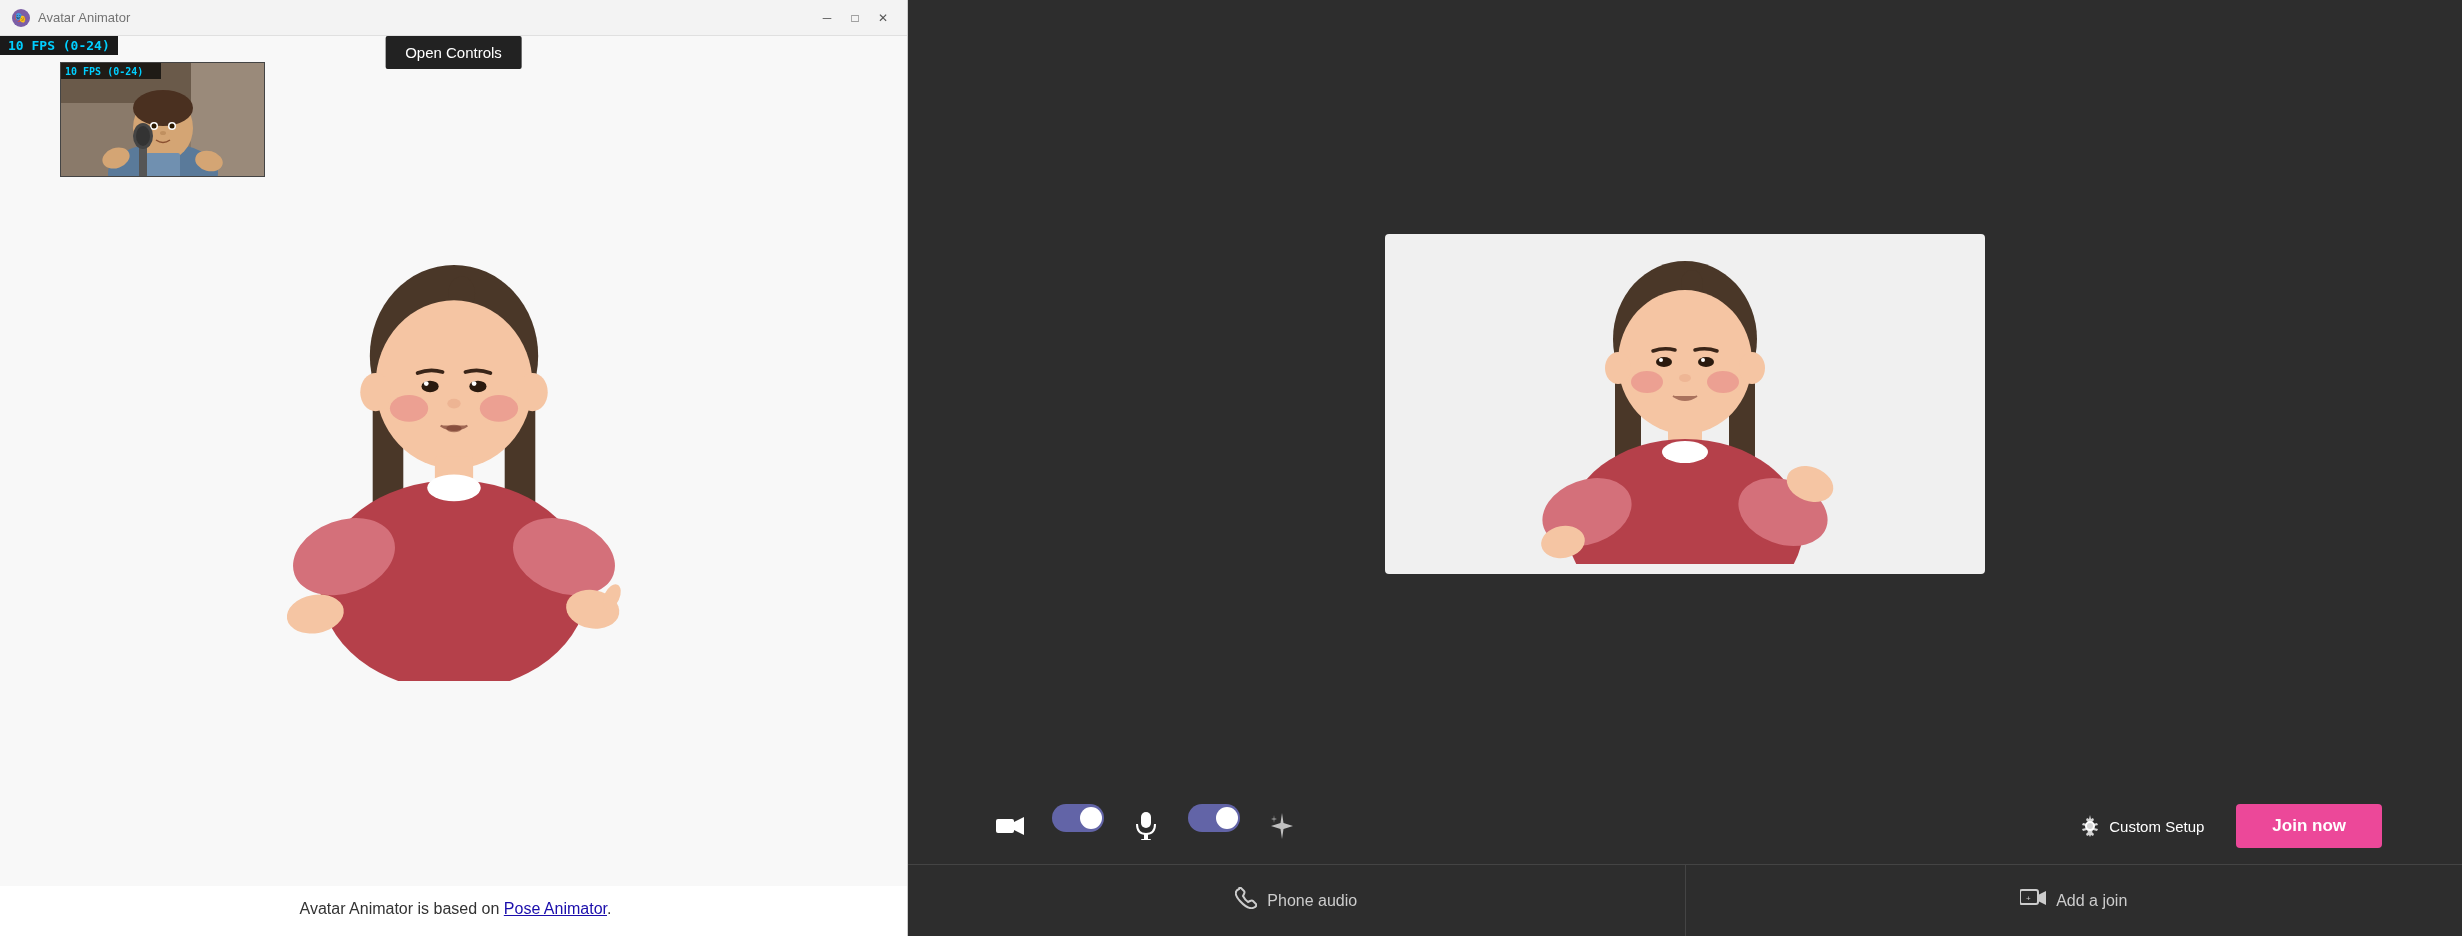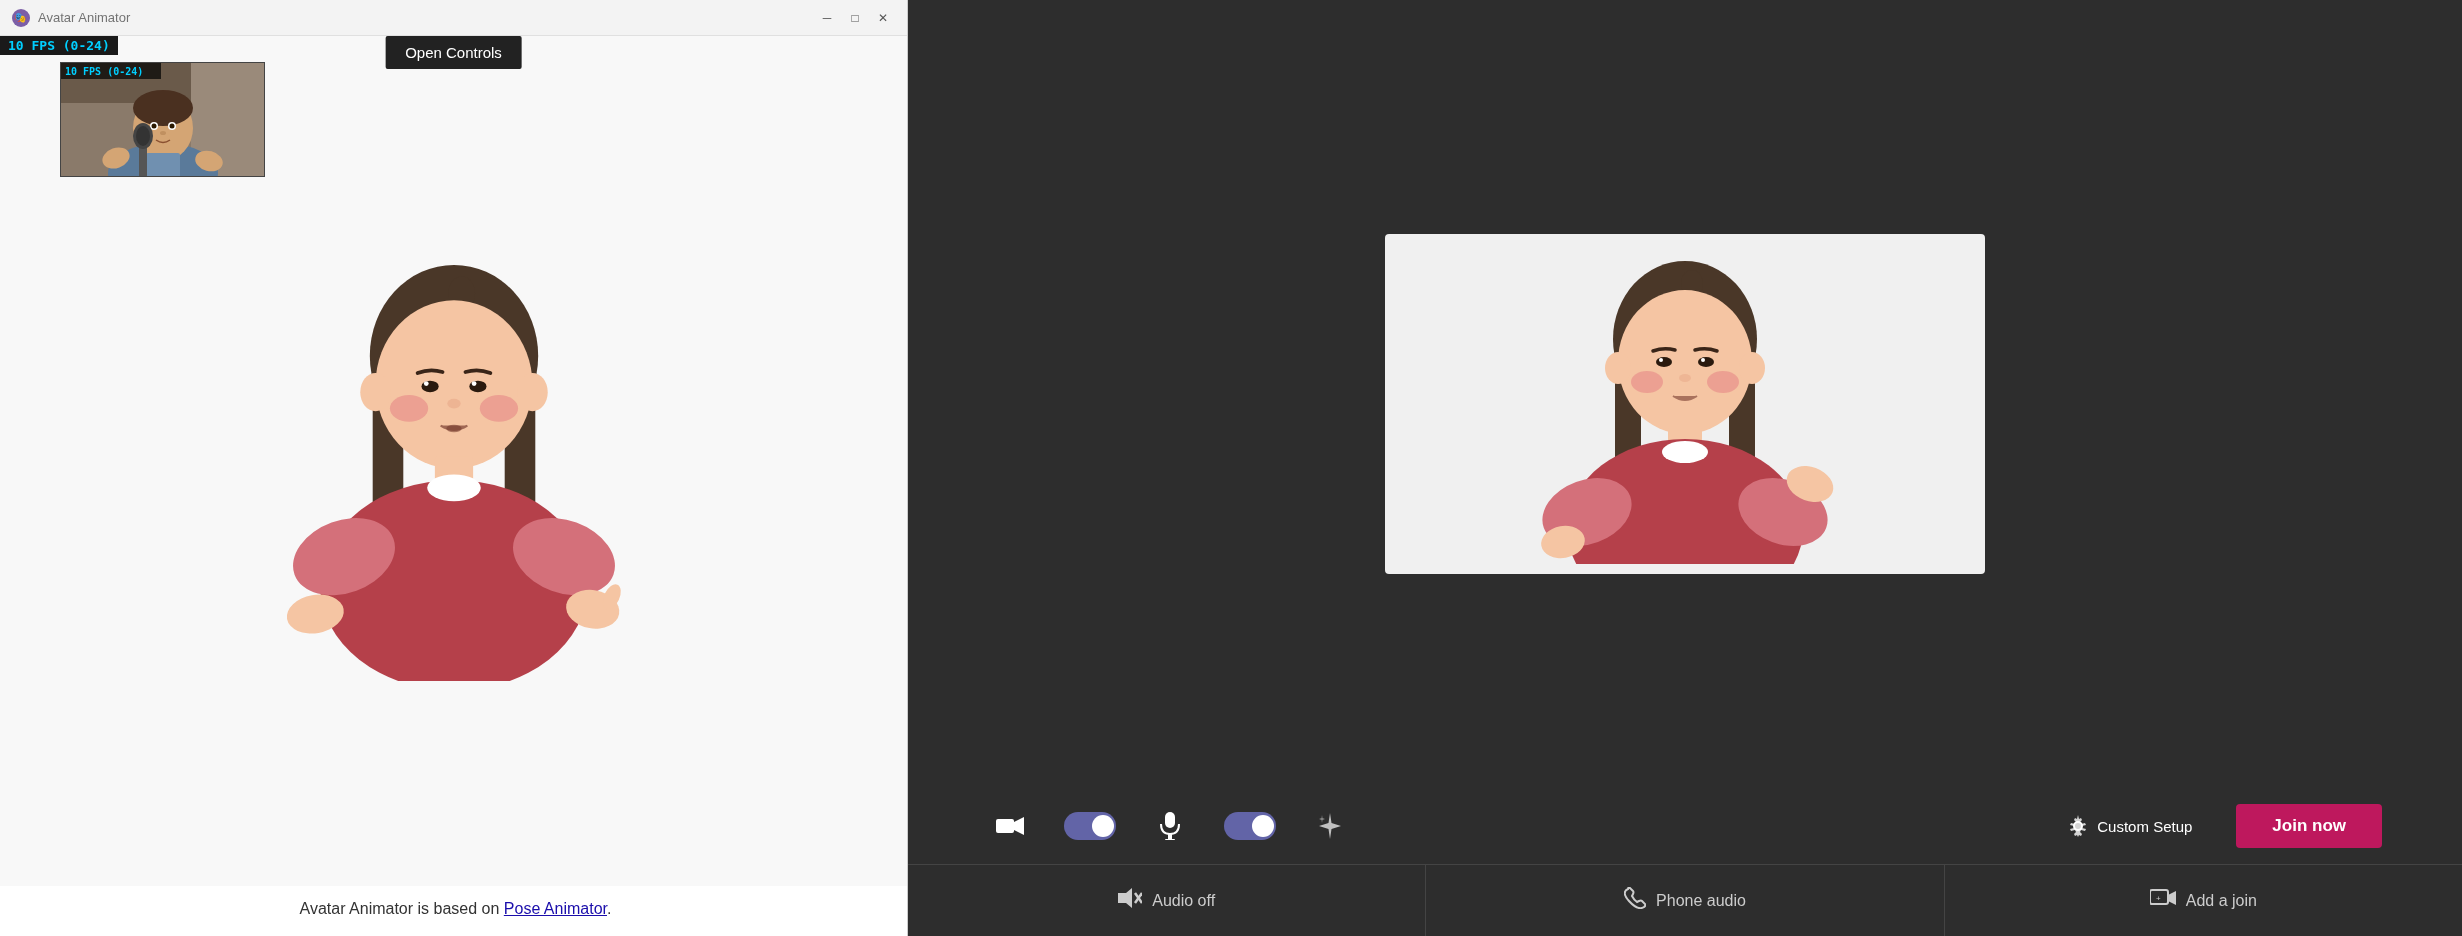--- a/index.html
+++ b/index.html
@@ -167,22 +167,21 @@
 
     #teams-avatar-preview svg {
       width: 340px;
       height: 320px;
     }
 
     #controls-row {
       width: 100%;
       padding: 16px 80px;
       display: flex;
-      align-items: center;
-      gap: 32px;
+      gap: 20px;
       flex-shrink: 0;
     }
 
     .control-icon-btn {
       width: 44px;
       height: 44px;
       display: flex;
       align-items: center;
       justify-content: center;
       cursor: pointer;
@@ -221,21 +220,21 @@
       display: flex;
       align-items: center;
       gap: 8px;
       color: #fff;
       font-size: 15px;
       cursor: pointer;
       padding: 8px 12px;
     }
 
     #join-now-btn {
-      background: #be185d;
+      background: #ec4899;
       color: #fff;
       font-size: 17px;
       font-weight: 600;
       padding: 12px 36px;
       border-radius: 4px;
       cursor: pointer;
       border: none;
       flex-shrink: 0;
     }
 
@@ -486,30 +485,20 @@
       <span>Custom Setup</span>
     </div>
 
     <button id="join-now-btn">Join now</button>
   </div>
 
 
   <div id="bottom-options">
     <div class="bottom-option">
       <span class="bottom-option-icon">
-        <svg width="24" height="22" viewBox="0 0 24 22" fill="#ccc">
-          <polygon points="0,6 8,6 14,1 14,21 8,16 0,16"></polygon>
-          <line x1="17" y1="6" x2="24" y2="16" stroke="#ccc" stroke-width="2.5"></line>
-          <line x1="24" y1="6" x2="17" y2="16" stroke="#ccc" stroke-width="2.5"></line>
-        </svg>
-      </span>
-      <span>Audio off</span>
-    </div>
-    <div class="bottom-option">
-      <span class="bottom-option-icon">
         <svg width="22" height="22" viewBox="0 0 22 22" fill="none" stroke="#ccc" stroke-width="2">
           <path d="M4 2 Q4 0 6 1 L9 4 Q10 5 9 7 L8 9 Q10 13 13 15 L15 14 Q17 13 18 14 L21 17 Q22 19 20 20 Q14 24 5 14 Q-3 5 4 2Z"></path>
         </svg>
       </span>
       <span>Phone audio</span>
     </div>
     <div class="bottom-option">
       <span class="bottom-option-icon">
         <svg width="26" height="20" viewBox="0 0 26 20" fill="#ccc">
           <rect x="0" y="2" width="18" height="14" rx="2" fill="none" stroke="#ccc" stroke-width="2"></rect>

